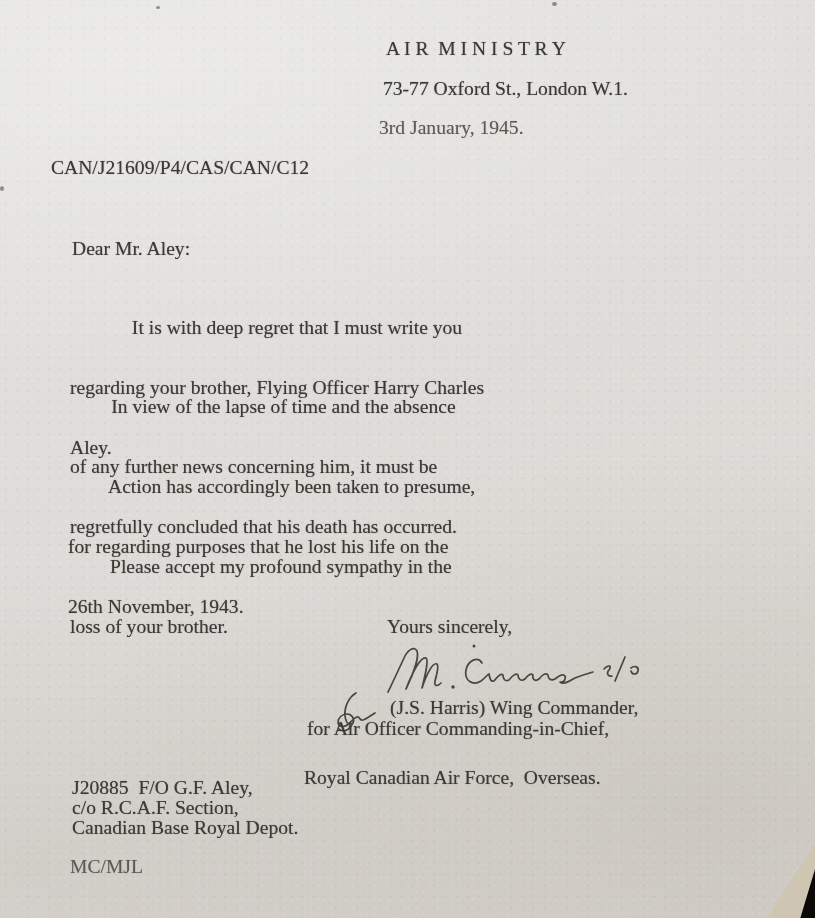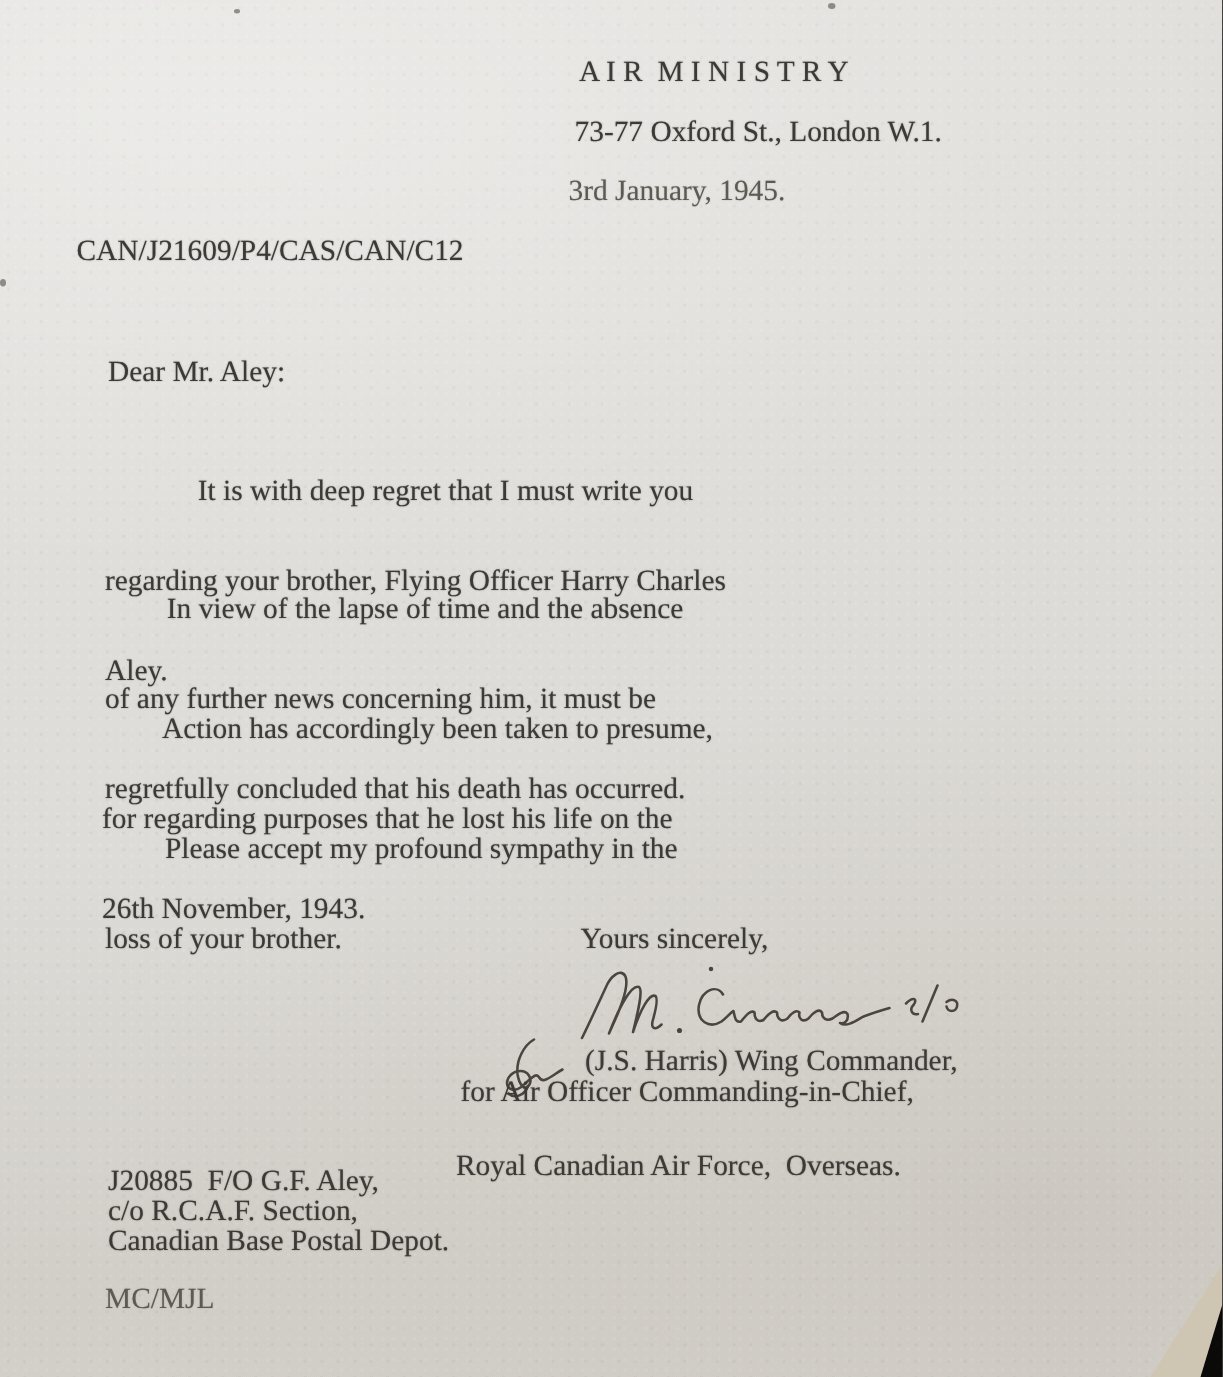--- a/index.html
+++ b/index.html
@@ -116,21 +116,21 @@
     <path d="M31,3 C24,7 19,17 20,26 C21,33 25,38 28,33 C30,29 27,24 22,24 C17,24 13,28 13,32 C13,36 18,38 22,35 C26,32 29,28 32,27 C35,26 34,31 38,30 C42,29 46,25 50,23" stroke="#4a453e"></path>
     <path d="M27,34 C25,40 18,43 14,39" stroke="#4a453e"></path>
   </svg>
 
   <div class="line" style="left:390px; top:698px;">(J.S. Harris) Wing Commander,</div>
   <div class="line" style="left:307px; top:719px;text-align:right;">for Air Officer Commanding-in-Chief,</div>
   <div class="line" style="left:304px; top:740px;margin-top:28px;">Royal Canadian Air Force,  Overseas.</div>
 
   <div class="line" style="left:72px; top:778px;">J20885  F/O G.F. Aley,</div>
   <div class="line" style="left:72px; top:798px;">c/o R.C.A.F. Section,</div>
-  <div class="line" style="left:72px; top:818px;">Canadian Base Postal Depot.</div>
+  <div class="line" style="left:72px; top:818px;">Canadian Base Royal Depot.</div>
 
   <div class="line light" style="left:70px; top:857px;">MC/MJL</div>
 
   <div class="speck" style="left:156px; top:6px; width:4px; height:3px;"></div>
   <div class="speck" style="left:552px; top:2px; width:5px; height:4px;"></div>
   <div class="speck" style="left:0px; top:186px; width:4px; height:5px;"></div>
 
   <div class="corner-fold"></div>
   <div class="corner-bg"></div>
 </div>

